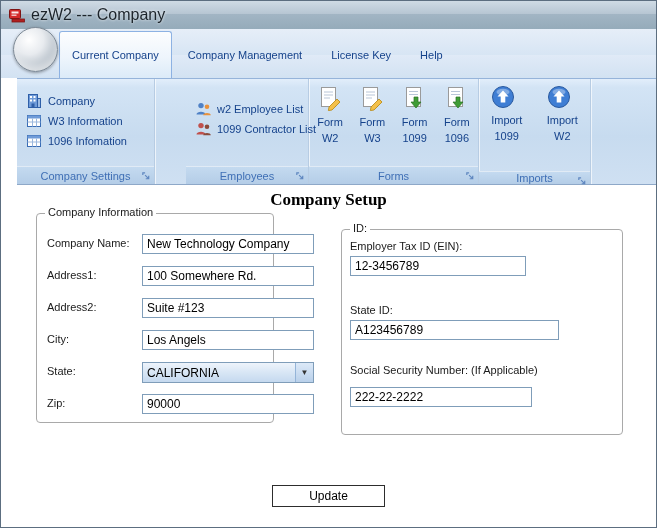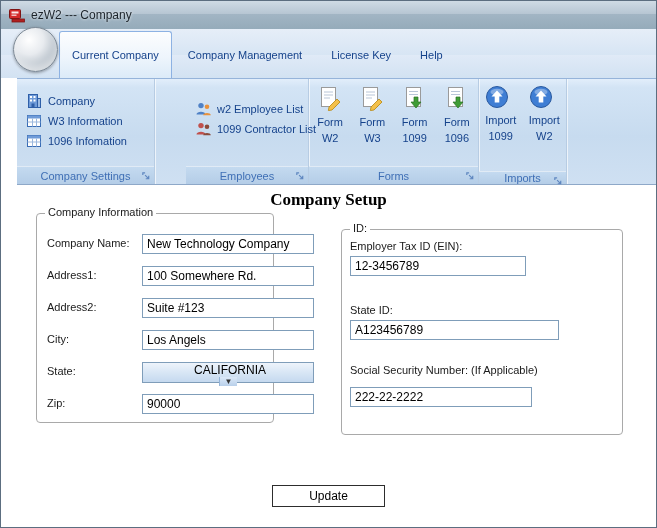--- a/index.html
+++ b/index.html
@@ -3,21 +3,21 @@
 <meta charset="utf-8">
 <style>
   html,body{margin:0;padding:0;background:#9eb0bf;}
   #window{position:relative;width:657px;height:528px;font-family:"Liberation Sans",sans-serif;
           font-size:11px;background:#fff;overflow:hidden;border:1px solid #5c6e80;box-sizing:border-box;}
 
   
   .titlebar{position:absolute;left:0;top:0;width:100%;height:28px;
             background:linear-gradient(180deg,#cfdbe5 0%,#b7c6d3 45%,#a2b5c4 46%,#95abba 100%);
             display:flex;align-items:center;gap:6px;padding-left:8px;box-sizing:border-box;}
-  .titlebar .title{color:#1c242b;font-size:12px;text-shadow:0 0 3px rgba(255,255,255,.9);}
+  .titlebar .title{color:#1c242b;font-size:16px;text-shadow:0 0 3px rgba(255,255,255,.9);}
 
   
   .frame-strip{position:absolute;left:0;top:28px;width:100%;height:26px;
                background:linear-gradient(180deg,#e6eef8,#d7e5f4);}
   .orb{position:absolute;left:12px;top:26px;width:43px;height:43px;border-radius:50%;z-index:5;cursor:pointer;
        background:radial-gradient(circle at 35% 28%,#ffffff 0%,#e8ebef 35%,#c2cad2 60%,#98a3ad 100%);
        border:1px solid #7e8a96;box-shadow:0 1px 3px rgba(0,0,0,.35), inset 0 -5px 7px rgba(255,255,255,.55);}
   .qa-dd{position:absolute;left:66px;top:36px;width:16px;height:13px;display:flex;align-items:center;
          justify-content:center;color:#3f5e8c;font-size:8px;cursor:pointer;border-left:1px solid #b9cbdd;}
   .tabs-bg{position:absolute;left:0;top:54px;width:100%;height:23px;
@@ -244,21 +244,21 @@
         <span>Forms</span>
         <span class="launcher">
           <svg width="10" height="10" viewBox="0 0 11 11">
               <path d="M2 4.5 V2 h2.5" fill="none" stroke="#5f87c0" stroke-width="1.3"></path>
               <path d="M4.5 4.5 L8.3 8.3 M8.5 5.2 v3.3 h-3.3" fill="none" stroke="#5f87c0" stroke-width="1.3"></path>
             </svg>
         </span>
       </div>
     </div>
 
-    <div class="group" style="width:88px;gap:28px;">
+    <div class="group" style="width:112px;gap:28px;">
       <div class="group-content">
         <div class="big-row">
           <div class="big-item">
             <span>
               <svg width="24" height="24" viewBox="0 0 24 24">
                   <circle cx="12" cy="12" r="10.5" fill="#3f7ed4" stroke="#2a5a9f"></circle>
                   <ellipse cx="12" cy="7" rx="6.5" ry="3.2" fill="#ffffff" opacity="0.35"></ellipse>
                   <path d="M12 5.5 l5.5 6 h-3.2 v6 h-4.6 v-6 h-3.2z" fill="#fff"></path>
                 </svg>
             </span>
@@ -302,21 +302,21 @@
       <span class="fld-label" style="left:10px;top:55px;">Address1:</span>
       <input class="txt" style="left: 105px; top: 52px; width: 172px;" type="text" value="100 Somewhere Rd.">
 
       <span class="fld-label" style="left:10px;top:87px;">Address2:</span>
       <input class="txt" style="left: 105px; top: 84px; width: 172px;" type="text" value="Suite #123">
 
       <span class="fld-label" style="left:10px;top:119px;">City:</span>
       <input class="txt" style="left: 105px; top: 116px; width: 172px;" type="text" value="Los Angels">
 
       <span class="fld-label" style="left:10px;top:151px;">State:</span>
-      <div class="combo" style="left:105px;top:148px;width:172px;flex-direction:column;">
+      <div class="combo" style="left:105px;top:148px;width:172px;">
         <span class="val">CALIFORNIA</span>
         <span class="arrow-btn">▼</span>
       </div>
 
       <span class="fld-label" style="left:10px;top:183px;">Zip:</span>
       <input class="txt" style="left: 105px; top: 180px; width: 172px;" type="text" value="90000">
     </div>
 
     <div class="groupbox" style="left:340px;top:44px;width:282px;height:206px;">
       <span class="legend">ID:</span>

